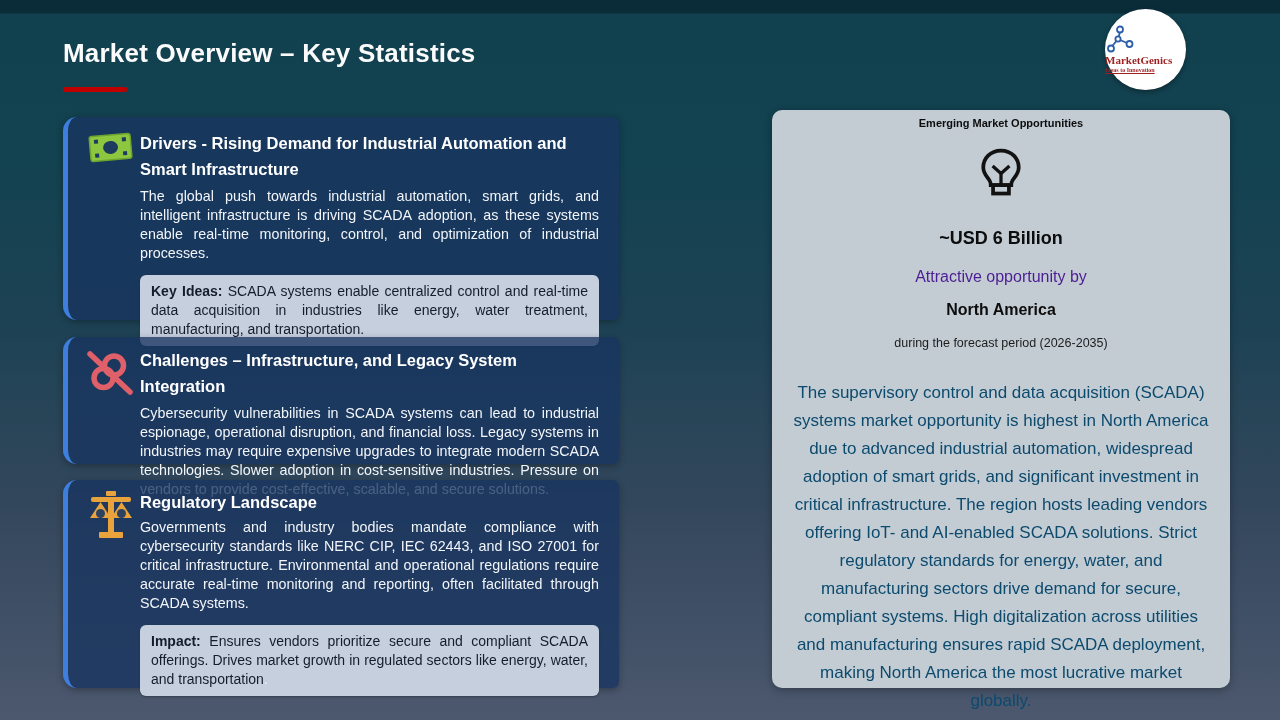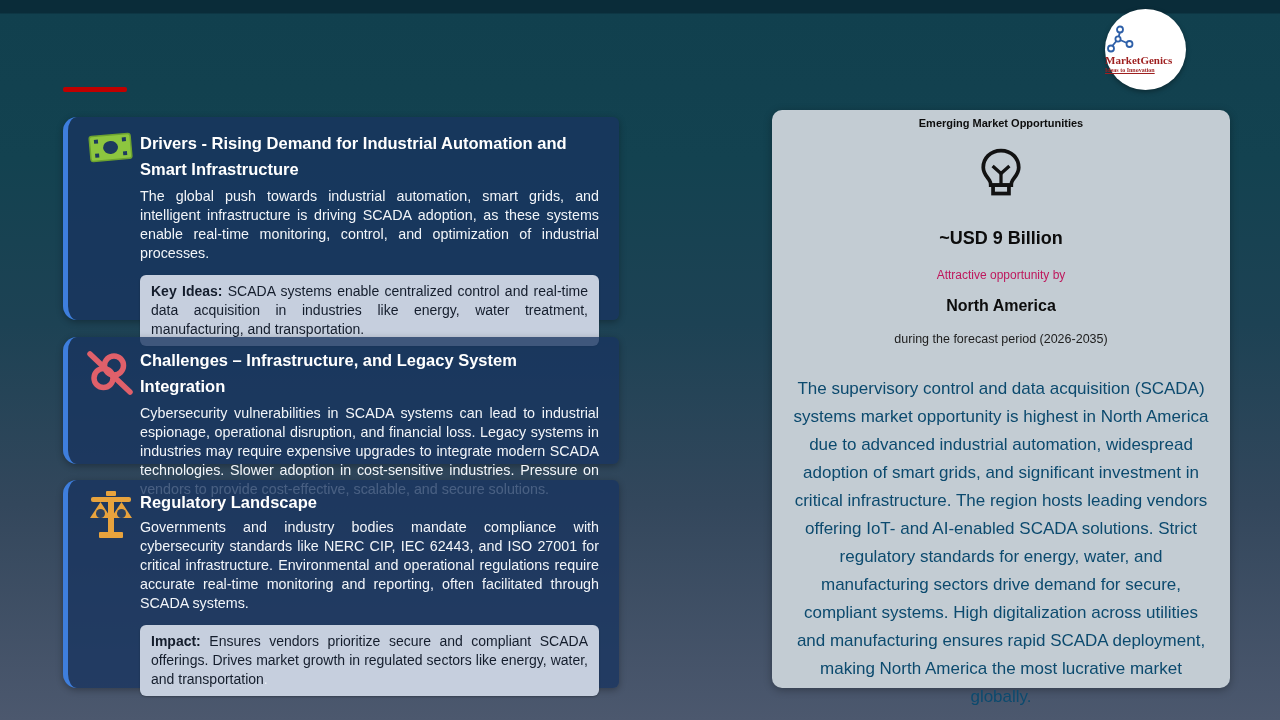--- a/index.html
+++ b/index.html
@@ -62,32 +62,33 @@
   .callout .light-period{color:#eef1f6;}
   
   .panel{
     position:absolute;left:772px;top:110px;width:458px;height:578px;box-sizing:border-box;
     background:#c3ccd3;border-radius:10px;box-shadow:0 2px 8px rgba(0,0,0,.3);
     text-align:center;color:#111;
   }
   .panel-title{margin:0;padding-top:7px;font-size:11px;font-weight:bold;color:#0d0d0d;}
   .panel .bulb{margin:15px auto 0 auto;display:block;}
   .panel-value{margin-top:26px;font-size:18px;font-weight:bold;color:#0d0d0d;}
-  .panel-caption{margin-top:19px;font-size:12px;color:#be185d;}
+  .panel-caption{margin-top:19px;font-size:16px;color:#4c1d95;}
   .panel-region{margin-top:15px;font-size:16px;font-weight:bold;color:#0d0d0d;}
   .panel-period{margin-top:17px;font-size:12.5px;color:#1d1d1d;}
   .panel-desc{
     margin:29px 20px 0 20px;font-size:17px;line-height:28px;color:#0c4a6e;
   }
 </style>
 </head>
 <body>
 
 <div class="slide">
 
+  <h1 class="slide-title">Market Overview – Key Statistics</h1>
   <div class="title-rule"></div>
 
   <div class="logo">
     <svg width="30" height="28" viewBox="0 0 30 28">
       <g stroke="#2d5fa8" stroke-width="1.8" fill="none">
         <line x1="15" y1="7" x2="13" y2="14"></line>
         <line x1="13" y1="14" x2="6.5" y2="22"></line>
         <line x1="13" y1="14" x2="23" y2="18.5"></line>
       </g>
       <g stroke="#2d5fa8" stroke-width="1.8" fill="#ffffff">
@@ -162,20 +163,20 @@
   <div class="panel">
     <h2 class="panel-title">Emerging Market Opportunities</h2>
     <svg class="bulb" width="56" height="58" viewBox="0 0 60 60">
       <g fill="none" stroke="#121212" stroke-width="4">
         <path d="M30 6 C41.5 6 49 14.5 49 24 C49 30.5 44.5 34.5 42 38.5 C41 40 41 41.5 41 43 L19 43 C19 41.5 19 40 18 38.5 C15.5 34.5 11 30.5 11 24 C11 14.5 18.5 6 30 6 Z"></path>
         <path d="M21 22.5 L30 30.5 L39 22.5" stroke-width="3.5"></path>
         <line x1="30" y1="30.5" x2="30" y2="43" stroke-width="3.5"></line>
         <rect x="21.5" y="43" width="17" height="9"></rect>
       </g>
     </svg>
-    <div class="panel-value">~USD 9 Billion</div>
+    <div class="panel-value">~USD 6 Billion</div>
     <div class="panel-caption">Attractive opportunity by</div>
     <div class="panel-region">North America</div>
     <div class="panel-period">during the forecast period (2026-2035)</div>
     <p class="panel-desc">The supervisory control and data acquisition (SCADA) systems market opportunity is highest in North America due to advanced industrial automation, widespread adoption of smart grids, and significant investment in critical infrastructure. The region hosts leading vendors offering IoT- and AI-enabled SCADA solutions. Strict regulatory standards for energy, water, and manufacturing sectors drive demand for secure, compliant systems. High digitalization across utilities and manufacturing ensures rapid SCADA deployment, making North America the most lucrative market globally.</p>
   </div>
 
 </div>
 
 </body></html>

